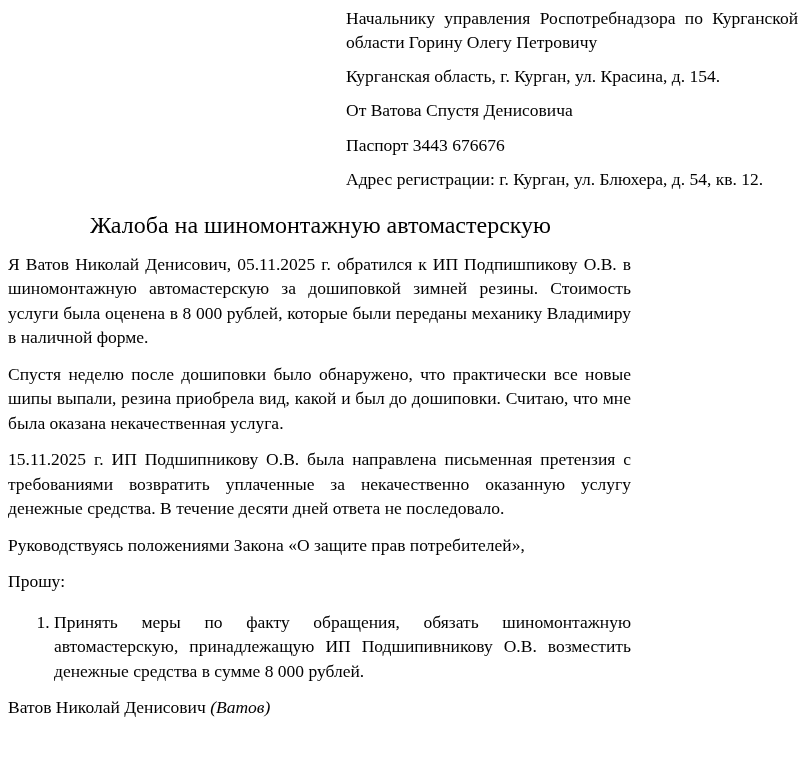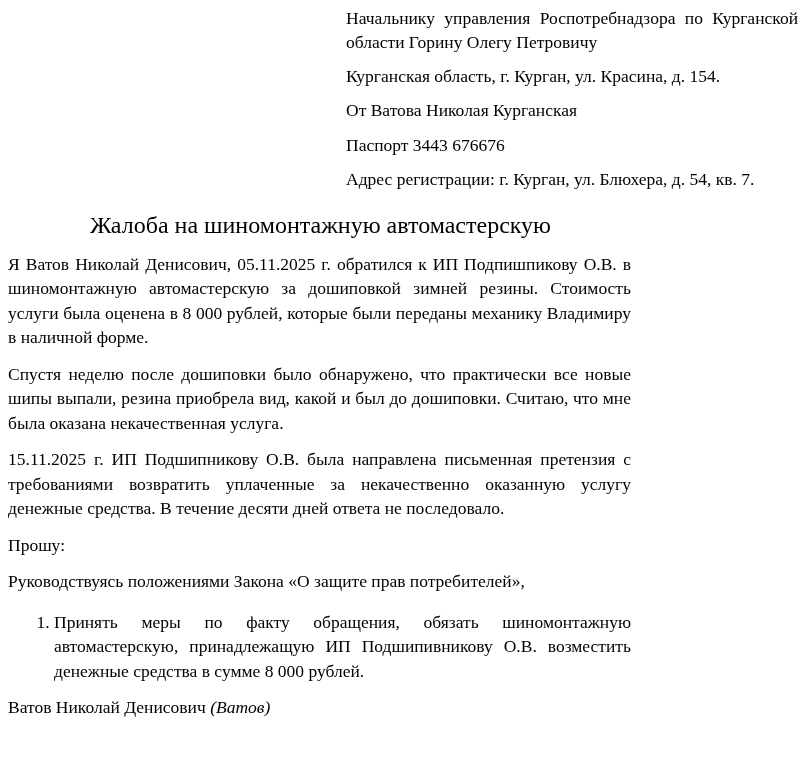--- a/index.html
+++ b/index.html
@@ -76,32 +76,32 @@
   }
 </style>
 </head>
 <body>
 
 <div class="page">
 
   <div class="header-block">
     <p class="header-para">Начальнику управления Роспотребнадзора по Курганской области Горину Олегу Петровичу</p>
     <p class="header-para">Курганская область, г. Курган, ул. Красина, д. 154.</p>
-    <p class="header-para">От Ватова Николая Курганская</p>
+    <p class="header-para">От Ватова Спустя Денисовича</p>
     <p class="header-para">Паспорт 3443 676676</p>
-    <p class="header-para">Адрес регистрации: г. Курган, ул. Блюхера, д. 54, кв. 7.</p>
+    <p class="header-para">Адрес регистрации: г. Курган, ул. Блюхера, д. 54, кв. 12.</p>
   </div>
 
   <div class="doc-title">Жалоба на шиномонтажную автомастерскую</div>
 
   <p class="body-para">Я Ватов Николай Денисович, 05.11.2025 г. обратился к ИП Подпишпикову О.В. в шиномонтажную автомастерскую за дошиповкой зимней резины. Стоимость услуги была оценена в 8 000 рублей, которые были переданы механику Владимиру в наличной форме.</p>
   <p class="body-para">Спустя неделю после дошиповки было обнаружено, что практически все новые шипы выпали, резина приобрела вид, какой и был до дошиповки. Считаю, что мне была оказана некачественная услуга.</p>
   <p class="body-para">15.11.2025 г. ИП Подшипникову О.В. была направлена письменная претензия с требованиями возвратить уплаченные за некачественно оказанную услугу денежные средства. В течение десяти дней ответа не последовало.</p>
+  <p class="body-para">Руководствуясь положениями Закона «О защите прав потребителей»,</p>
   <p class="body-para">Прошу:</p>
-  <p class="body-para">Руководствуясь положениями Закона «О защите прав потребителей»,</p>
 
   <div class="list-wrap">
     <ol class="claims">
       <li>Принять меры по факту обращения, обязать шиномонтажную автомастерскую, принадлежащую ИП Подшипивникову О.В. возместить денежные средства в сумме  8 000 рублей.</li>
     </ol>
   </div>
 
   <p class="signature">
     <span>Ватов Николай Денисович</span>
     <span class="sig-name">(Ватов)</span>

